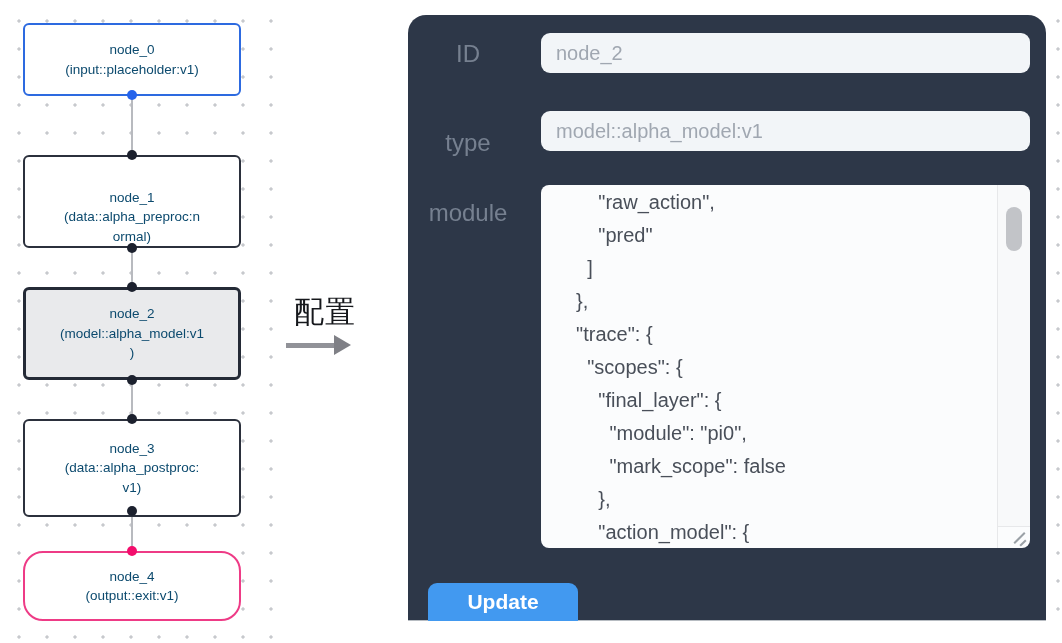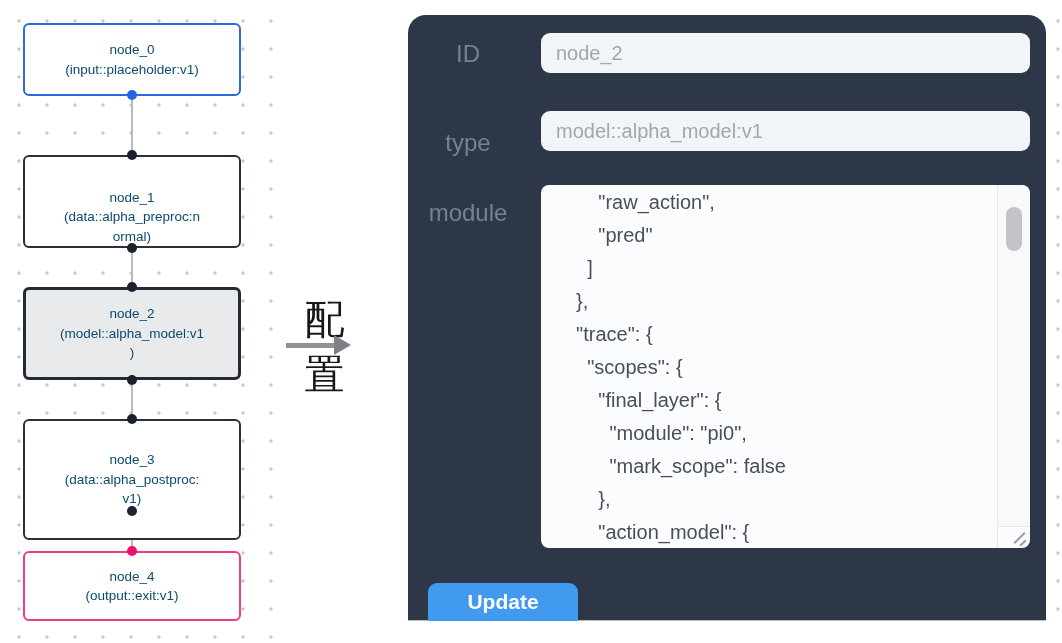--- a/index.html
+++ b/index.html
@@ -12,31 +12,31 @@
   .dots-left  { left:0;   top:0; width:283px; height:643px; }
   .dots-right { left:395px; top:0; width:667px; height:621px; }
 
   
   .flow-node { position:absolute; left:23px; width:218px; background:#fff; border:2px solid #2b303c;
                border-radius:6px; display:flex; align-items:center; justify-content:center; }
   .node-text { white-space:pre-line; text-align:center; font-size:13.5px; line-height:19.5px; color:#0c4a6e; }
   .n0 { top:23px;  height:73px; border-color:#2d6ae0; }
   .n1 { top:155px; height:93px;align-items:flex-end; }
   .n2 { top:287px; height:93px; background:#e9eaec; border-width:3px; border-color:#242a36; }
-  .n3 { top:419px; height:121px; }
-  .n4 { top:551px; height:70px; border-color:#ee3b86; }
+  .n3 { top:419px; height:98px; }
+  .n4 { top:551px; height:70px; border-color:#ee3b86;border-radius:20px; }
 
   .edge { position:absolute; left:131px; width:2px; background:#b8babf; }
   .port { position:absolute; left:127px; width:10px; height:10px; border-radius:50%; background:#1c212e; }
   .port-blue { background:#2563eb; }
   .port-pink { background:#f30d6c; }
 
   
   .anno-label { position:absolute; left:285px; top:292px; width:80px; text-align:center;
-                font-size:40px; font-weight:500; color:#16181c; letter-spacing:1px; }
+                font-size:30px; font-weight:500; color:#16181c; letter-spacing:1px; }
   .anno-arrow { position:absolute; left:286px; top:334px; width:66px; height:22px; }
   .anno-arrow .shaft { position:absolute; left:0; top:9px; width:50px; height:5px; background:#919298; }
   .anno-arrow .head  { position:absolute; left:48px; top:1px; width:0; height:0;
                        border-left:17px solid #7f8086; border-top:10px solid transparent; border-bottom:10px solid transparent; }
 
   
   .panel { position:absolute; left:408px; top:15px; width:638px; height:606px;
            background:#2d3748; border-radius:18px 18px 0 0; border-bottom:1.5px solid #b7bcc2; }
   .p-label { position:absolute; left:10px; width:100px; text-align:center;
              font-size:24px; color:#768090; }

